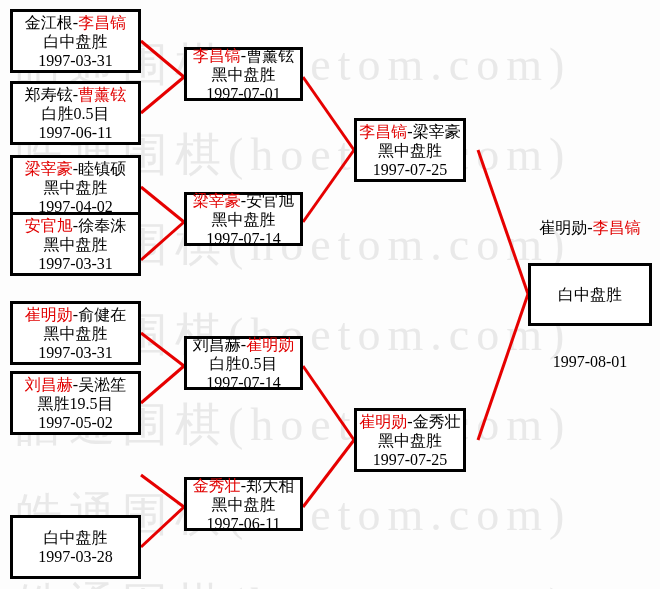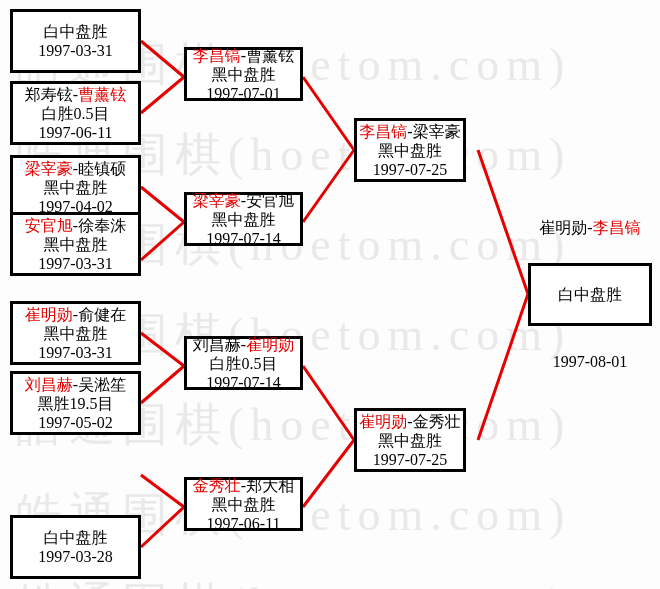--- a/index.html
+++ b/index.html
@@ -58,20 +58,21 @@
       <line x1="303" y1="77" x2="354" y2="150"></line>
       <line x1="303" y1="222" x2="354" y2="150"></line>
       <line x1="303" y1="366" x2="354" y2="440"></line>
       <line x1="303" y1="507" x2="354" y2="440"></line>
       <line x1="478" y1="150" x2="528" y2="294"></line>
       <line x1="478" y1="440" x2="528" y2="294"></line>
     </g>
   </svg>
 
   <div class="box r1" style="top:9px">
+    <div><span>金江根</span><span>-</span><span class="red">李昌镐</span></div>
     <div>白中盘胜</div>
     <div>1997-03-31</div>
   </div>
   <div class="box r1" style="top:81px">
     <div><span>郑寿铉</span><span>-</span><span class="red">曹薰铉</span></div>
     <div>白胜0.5目</div>
     <div>1997-06-11</div>
   </div>
   <div class="box r1" style="top:155px">
     <div><span class="red">梁宰豪</span><span>-</span><span>睦镇硕</span></div>

